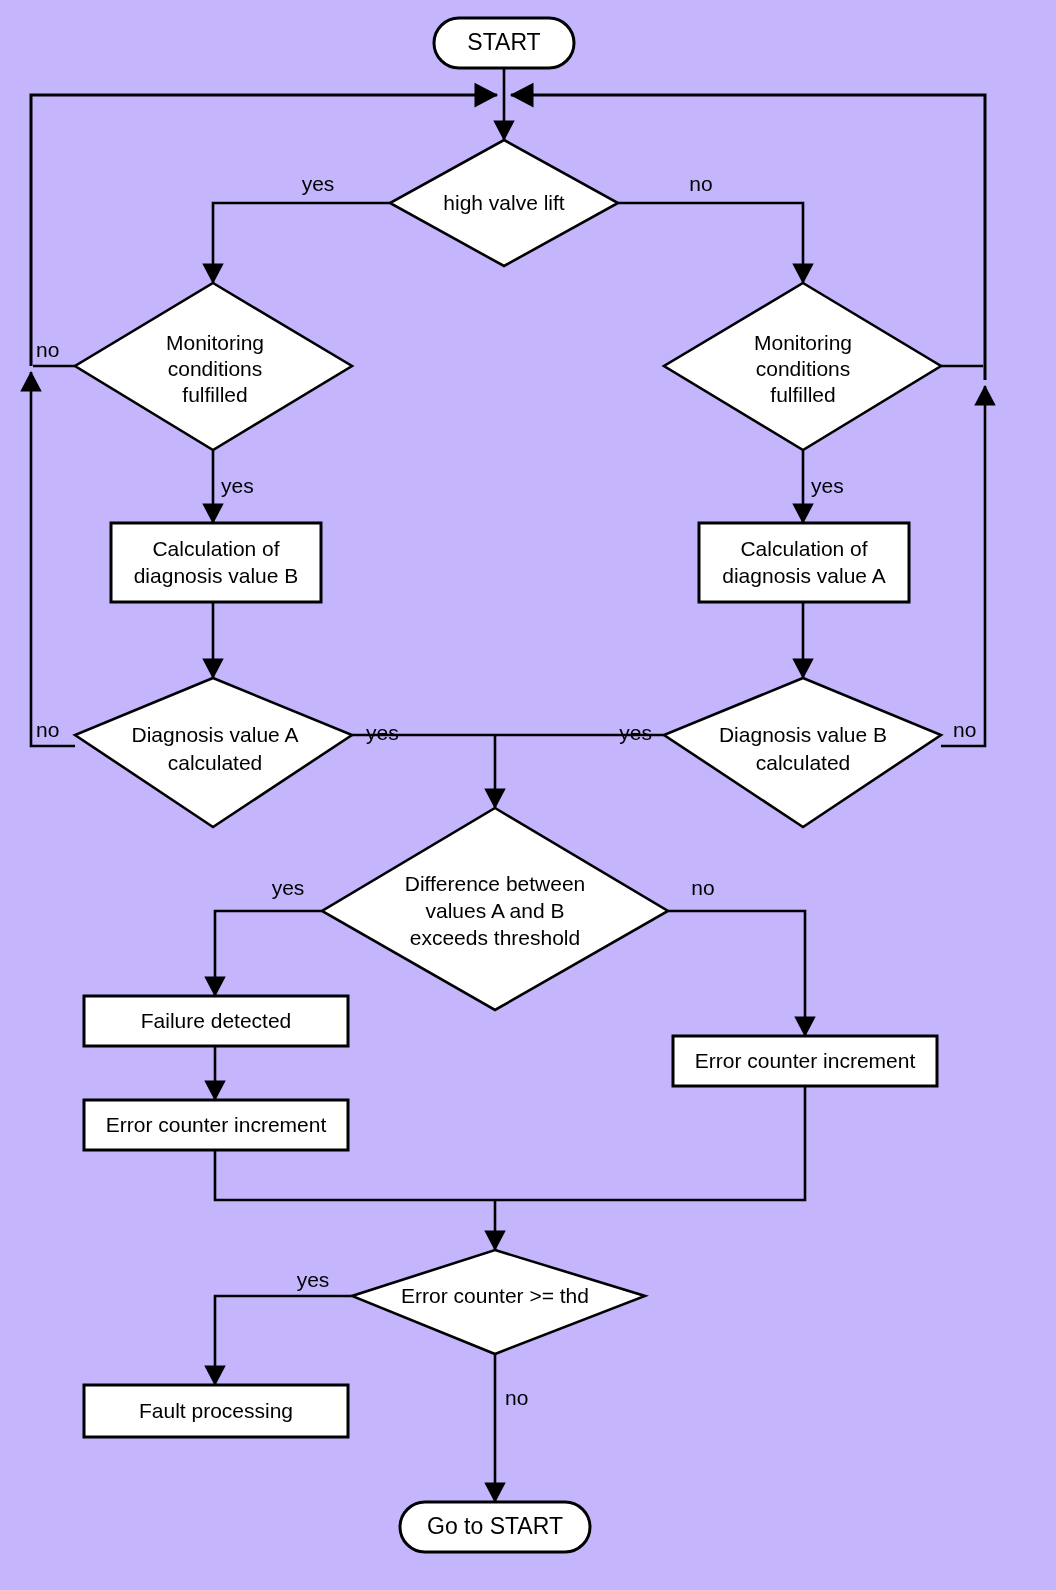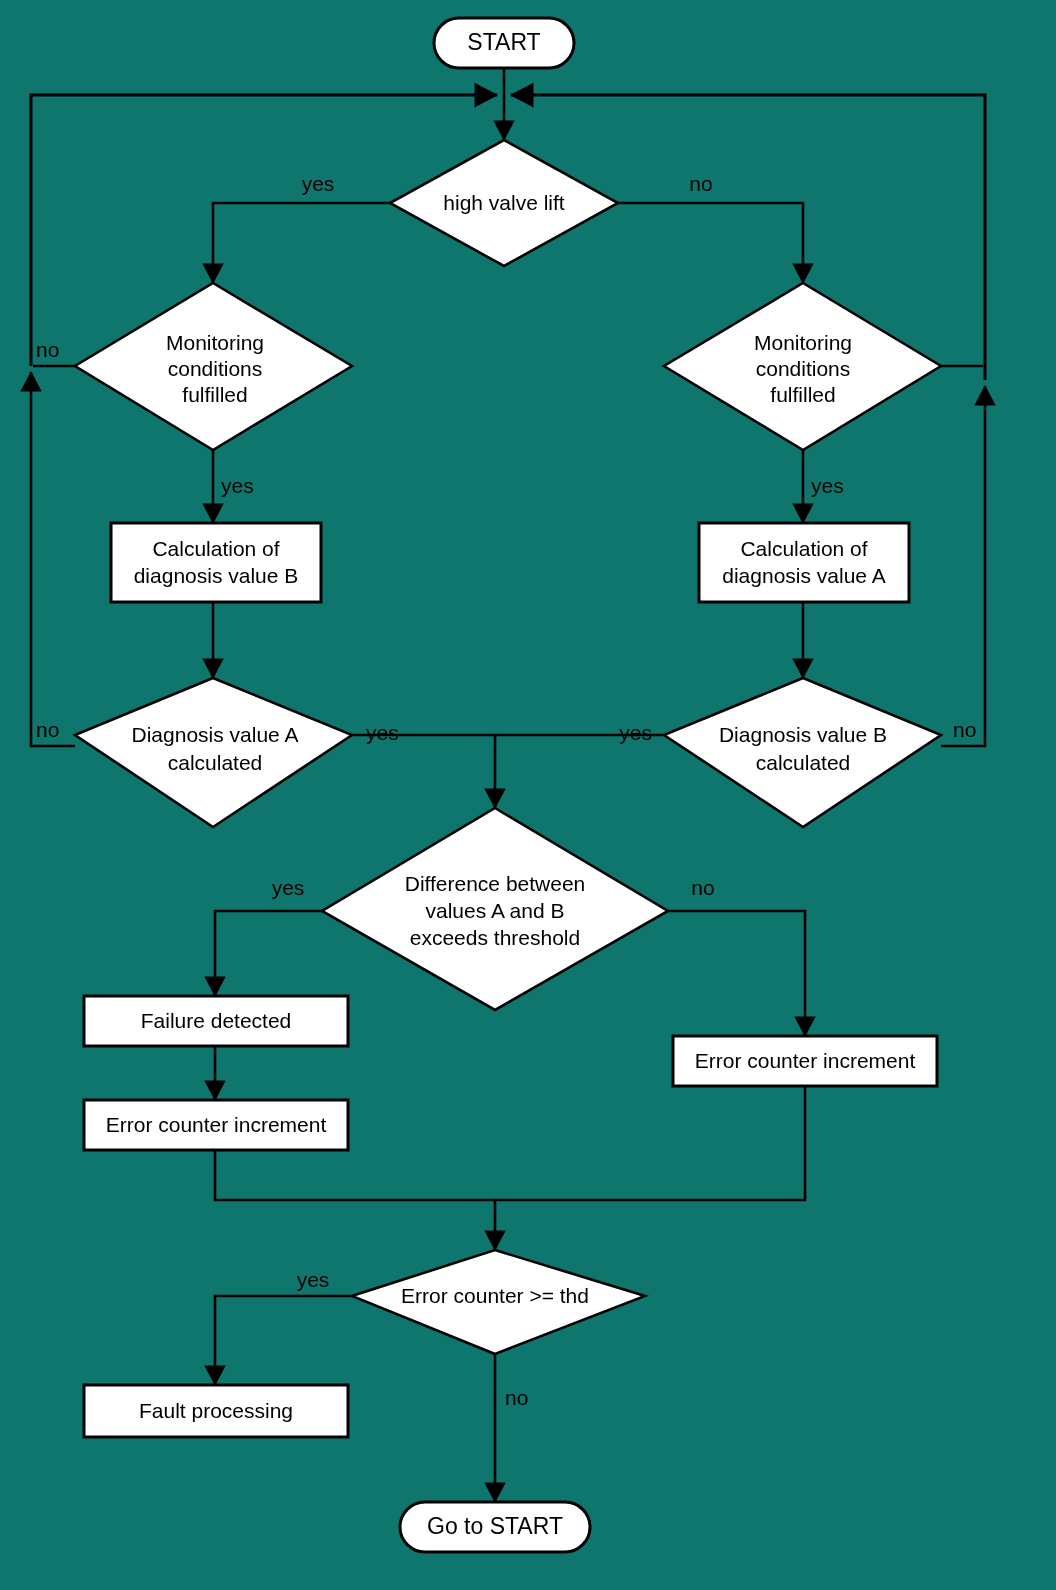--- a/index.html
+++ b/index.html
@@ -7,21 +7,21 @@
     padding: 0;
     background: #ffffff;
   }
   body {
     font-family: "Liberation Sans", sans-serif;
   }
   #flowchart-root {
     position: relative;
     width: 1056px;
     height: 1590px;
-    background: #0f766e;
+    background: #c4b5fd;
     overflow: hidden;
   }
   svg#chart-svg {
     display: block;
     width: 1056px;
     height: 1590px;
   }
   .node-shape {
     fill: #ffffff;
     stroke: #000000;

